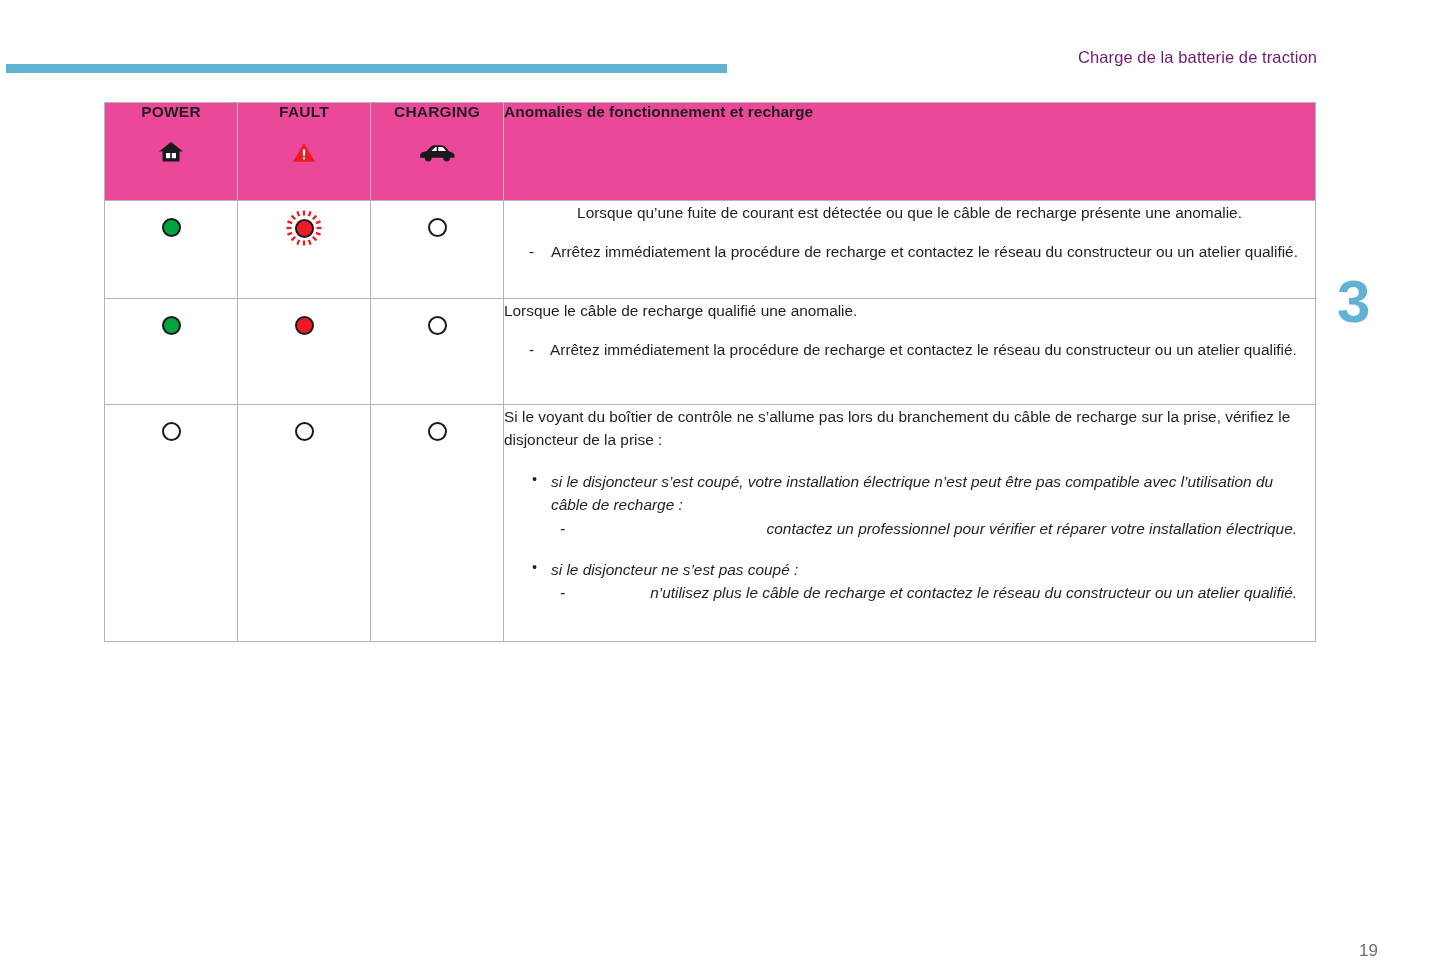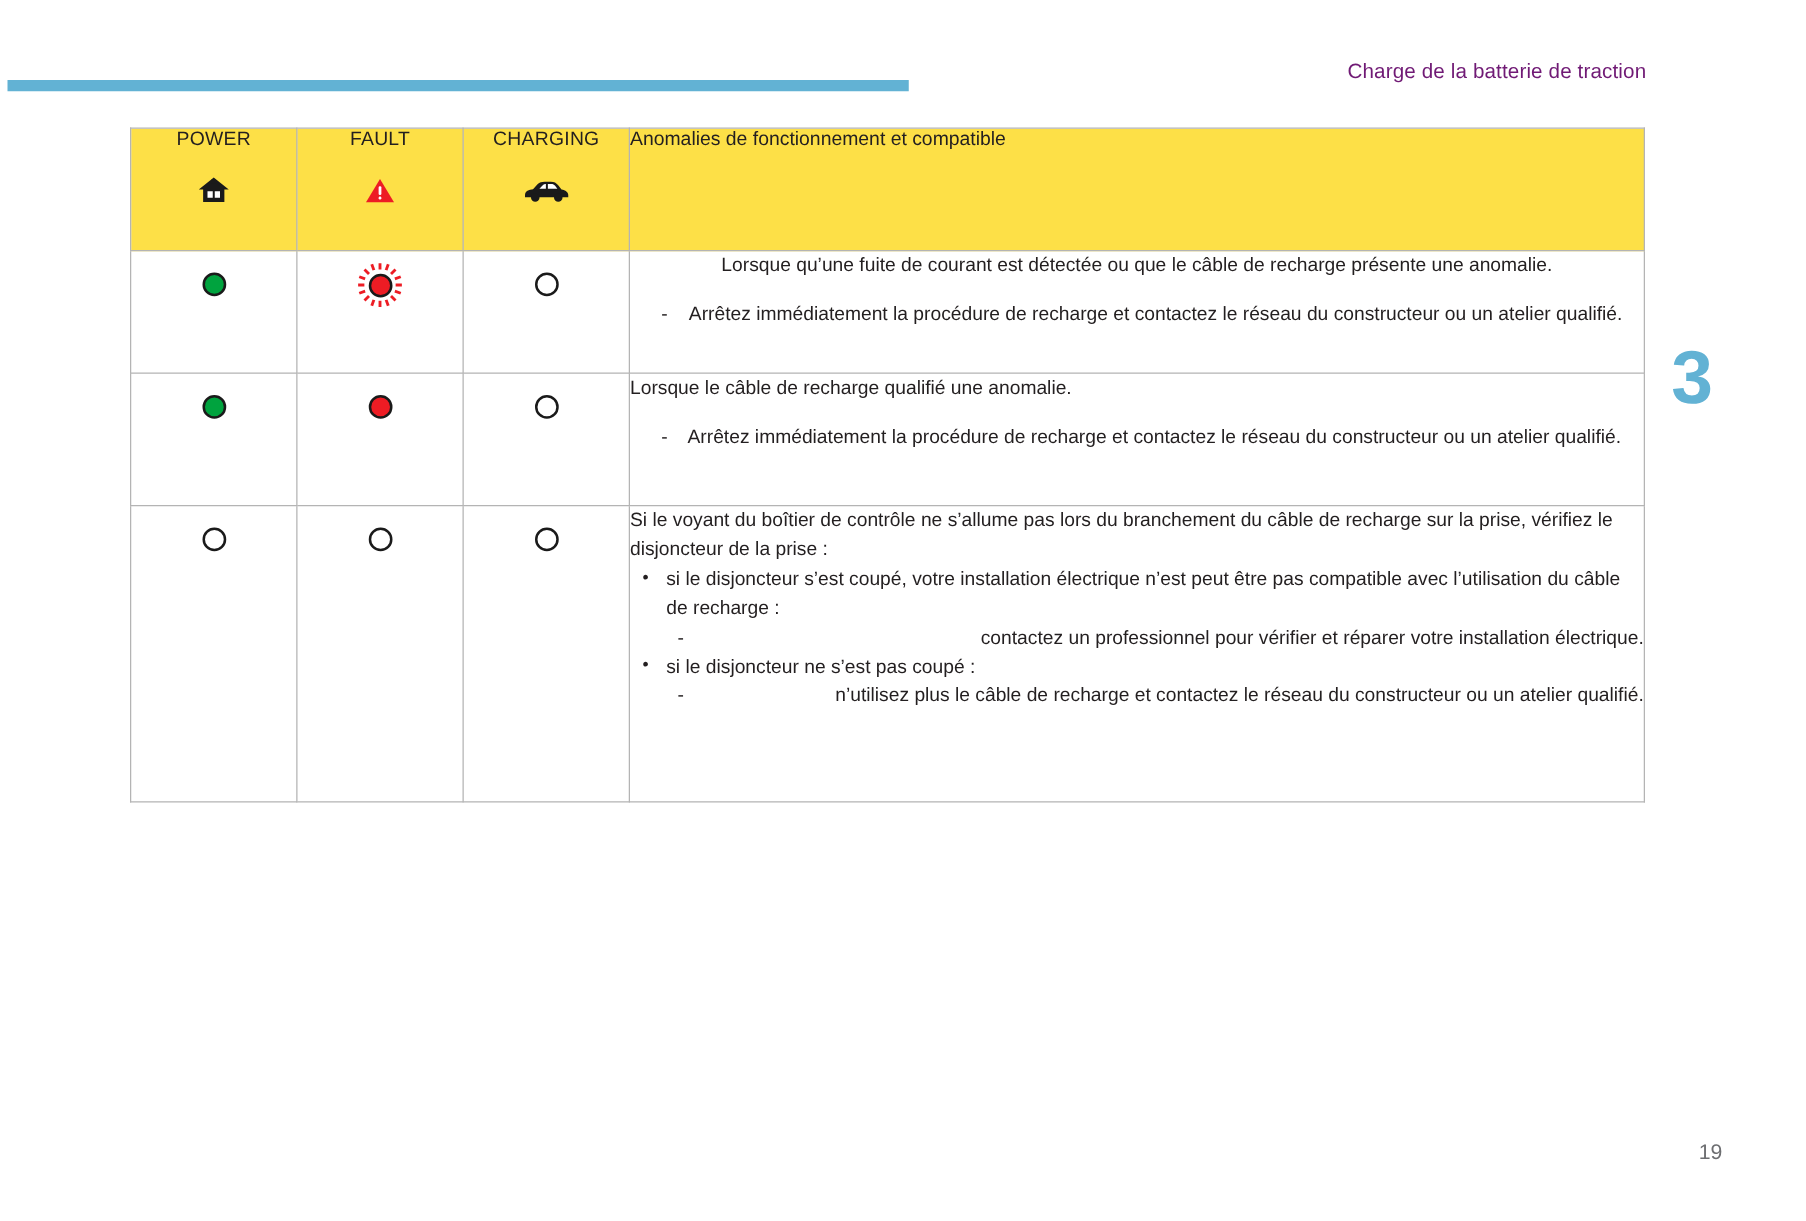--- a/index.html
+++ b/index.html
@@ -43,21 +43,21 @@
     font-size: 60px;
     font-weight: bold;
     color: #62b2d4;
     line-height: 1;
   }
 
   
   .page-number {
     position: absolute;
     left: 1359px;
-    top: 912px;
+    top: 941px;
     font-size: 17px;
     color: #6d6e71;
   }
 
   
   .table-wrap {
     position: absolute;
     left: 104px;
     top: 102px;
     width: 1211px;
@@ -69,22 +69,22 @@
   }
   table.status-table th,
   table.status-table td {
     border: 1px solid #b4b4b4;
     vertical-align: top;
     padding: 0;
   }
 
   
   thead th {
-    background: #fde047;
-    font-weight: normal;
+    background: #ec4899;
+    font-weight: bold;
   }
   .col-sig {
     width: 133px;
   }
   .col-desc {
     width: 812px;
   }
 
   .head-cell {
     height: 98px;
@@ -150,21 +150,22 @@
   }
   ul.dashes > li::before {
     content: "-";
     position: absolute;
     left: 9px;
     top: 0;
   }
   ul.bullets > li {
     position: relative;
     padding-left: 29px;
-    margin: 0;
+    margin: 18px;
+    font-style: italic;
   }
   ul.bullets > li::before {
     content: "\2022";
     position: absolute;
     left: 10px;
     top: -1px;
     font-size: 14px;
   }
   ul.sub-dashes {
     list-style: none;
@@ -257,21 +258,21 @@
           <div class="head-icon">
             <svg class="icon-svg" width="38" height="19" viewBox="0 0 38 19" aria-hidden="true">
               <path d="M2 13.2 C2 9.6 5.2 8.6 8.4 8.3 L12.2 4.2 C13.6 2.8 15.4 2.3 17.6 2.3 L22.6 2.3 C25.4 2.3 27 3.2 28.4 5 L31.2 8.5 C34.4 9.2 36.6 10.4 36.6 13 L36.6 14.8 L2 14.8 Z" fill="#1a1a1a"></path>
               <path d="M13.5 7.9 L16.4 4.9 C17.1 4.3 17.8 4.1 18.7 4.1 L18.7 7.9 Z" fill="#ffffff"></path>
               <path d="M20.3 4.1 L22.8 4.1 C24.4 4.1 25.3 4.6 26.1 5.6 L27.9 7.9 L20.3 7.9 Z" fill="#ffffff"></path>
               <circle cx="10.2" cy="15" r="3.4" fill="#1a1a1a"></circle>
               <circle cx="28.6" cy="15" r="3.4" fill="#1a1a1a"></circle>
             </svg>
           </div>
         </th>
-        <th class="head-desc">Anomalies de fonctionnement et compatible</th>
+        <th class="head-desc">Anomalies de fonctionnement et recharge</th>
       </tr>
     </thead>
     <tbody>
 
       <tr class="row-1">
         <td class="sig-cell">
           <div class="sig-inner">
             <span class="lamp green"></span>
           </div>
         </td>

